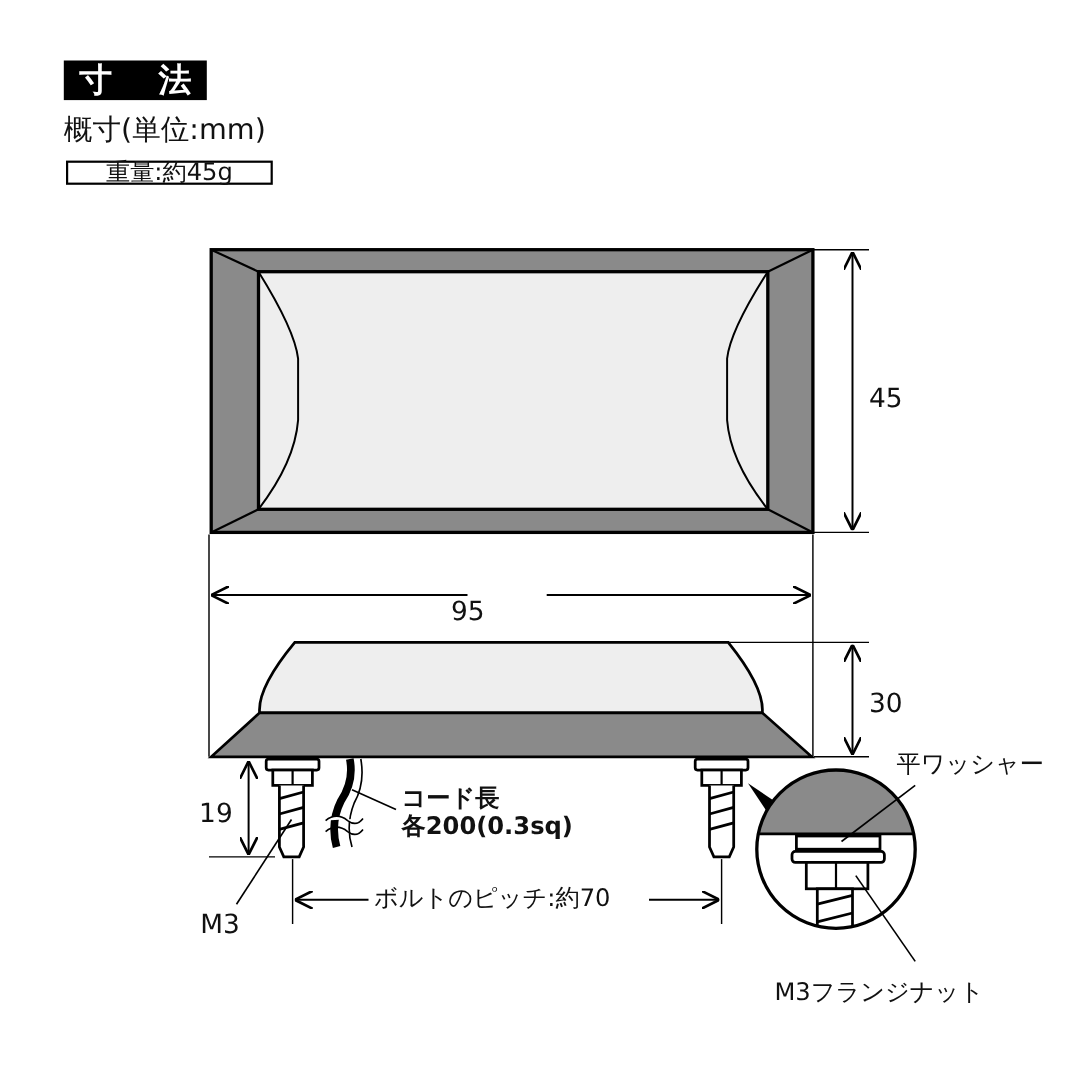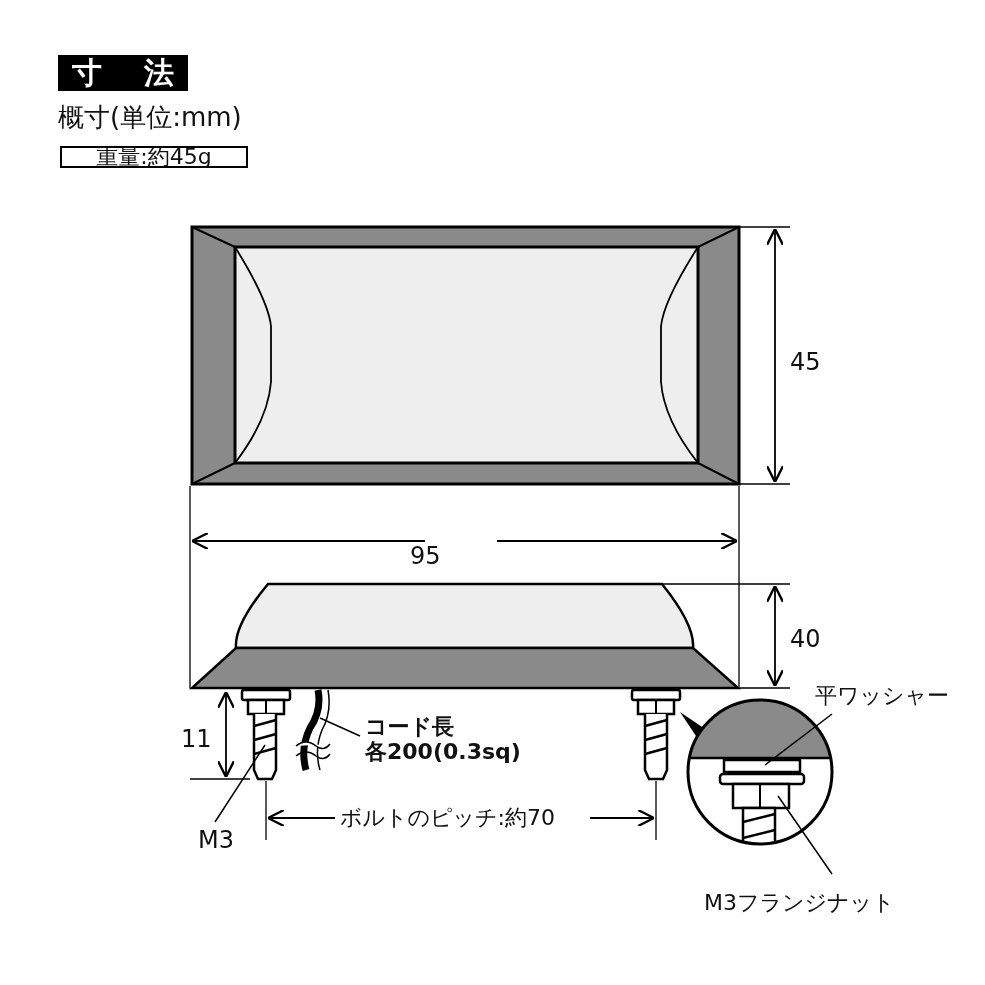--- a/index.html
+++ b/index.html
@@ -125,22 +125,22 @@
       <line x1="743" y1="838" x2="775" y2="830" stroke="#000" stroke-width="2.5"></line>
     </g>
     <circle cx="760" cy="772" r="72" fill="none" stroke="#000" stroke-width="3"></circle>
     <line x1="765" y1="765" x2="832" y2="714" stroke="#000" stroke-width="1.5"></line>
     <line x1="778" y1="796" x2="832" y2="874" stroke="#000" stroke-width="1.5"></line>
   </g>
 </svg>
 
 <div class="lbl" style="left:790px; top:350px;">45</div>
 <div class="lbl" style="left:410px; top:529px;margin-top:15px;">95</div>
-<div class="lbl" style="left:790px; top:627px;">40</div>
-<div class="lbl" style="left:181px; top:727px;">11</div>
-<div class="lbl" style="left:198px; top:828px;">M3</div>
+<div class="lbl" style="left:790px; top:627px;">30</div>
+<div class="lbl" style="left:181px; top:727px;">19</div>
+<div class="lbl" style="left:182px; top:828px;">M3</div>
 <div class="lbl-sm" style="left:365px; top:714px;font-weight:bold;">
   <div>コード長</div>
   <div>各200(0.3sq)</div>
 </div>
 <div class="lbl-sm" style="left:340px; top:805px;text-align:center;">ボルトのピッチ:約70</div>
 <div class="lbl-sm" style="left:815px; top:683px;">平ワッシャー</div>
 <div class="lbl-sm" style="left:704px; top:890px;">M3フランジナット</div>
 
 </body></html>

